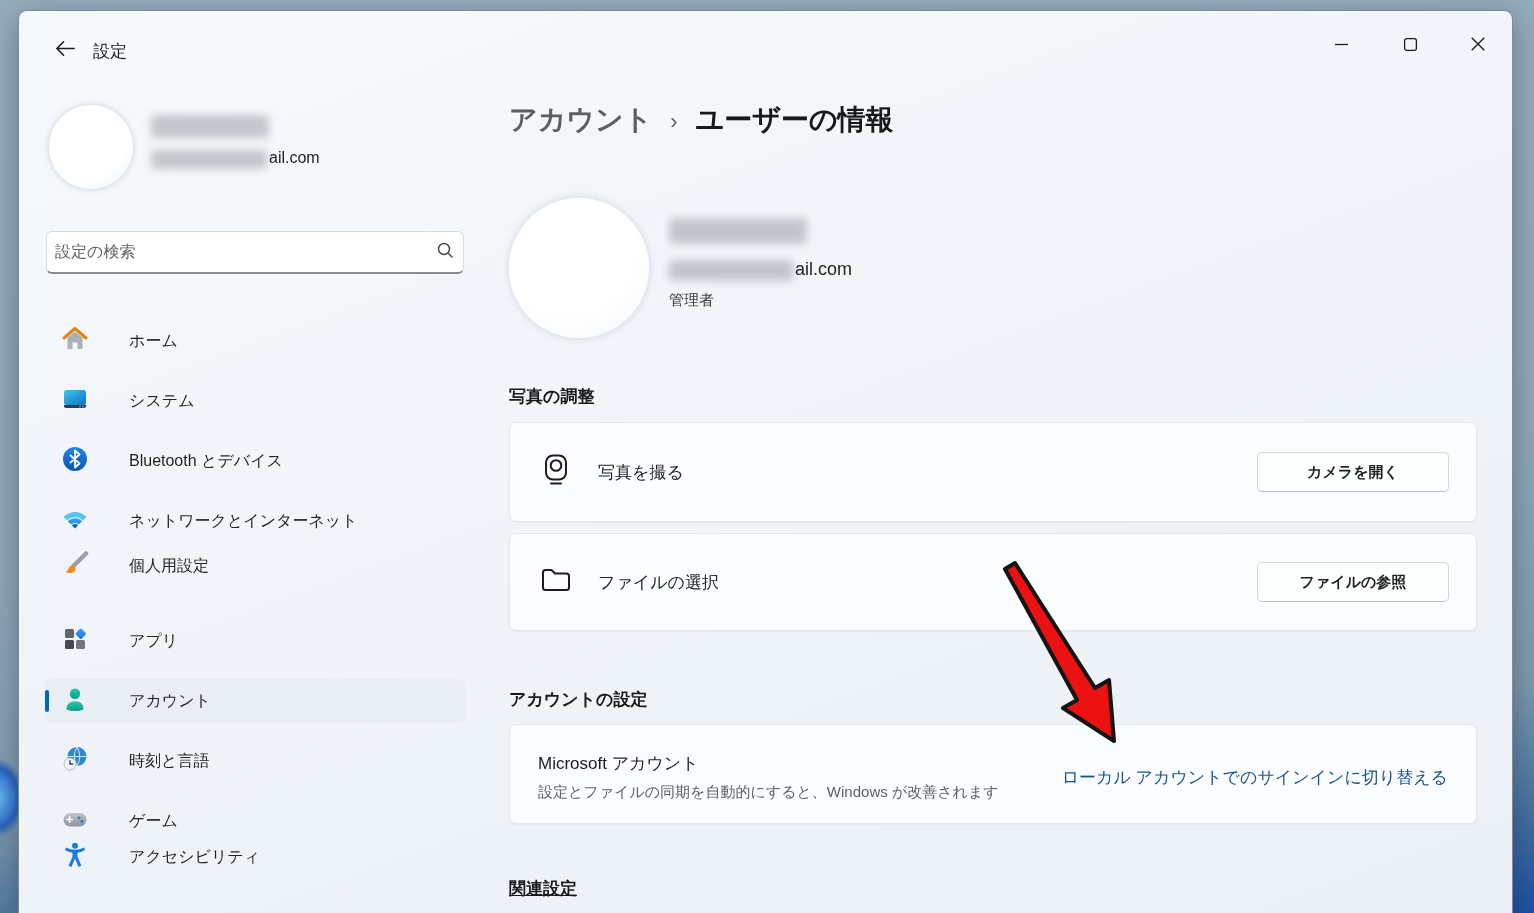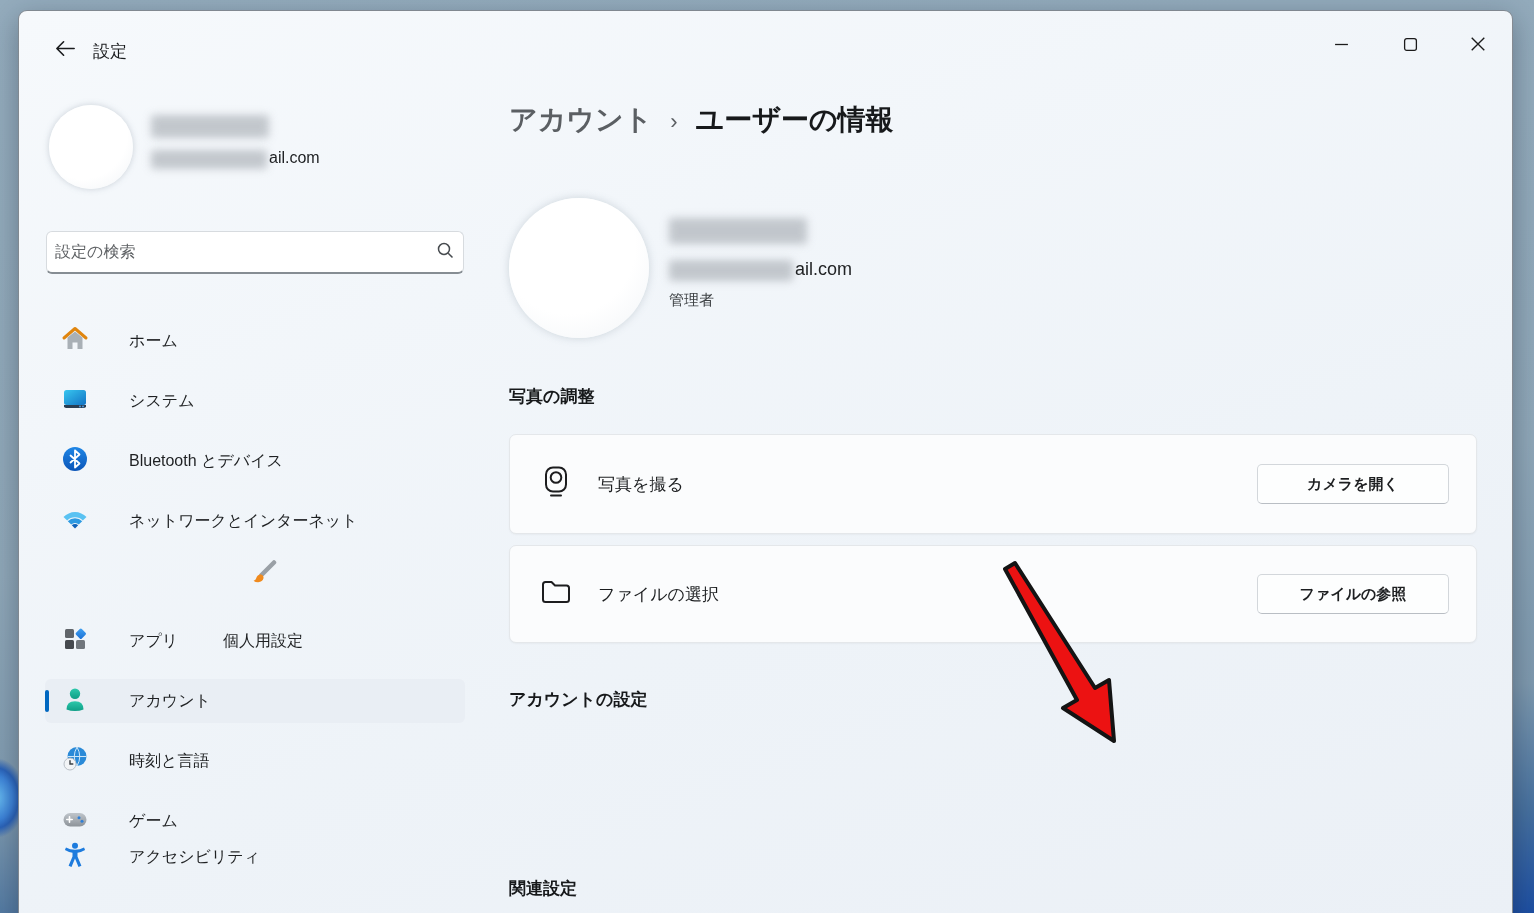--- a/index.html
+++ b/index.html
@@ -40,42 +40,42 @@
                border-radius:6px; display:flex; align-items:center; padding:0 8px; cursor:text; }
   .searchbox .ph { font-size:16px; color:#5e6begin164; color:#5e6164; flex:1; }
   .searchbox svg { flex:0 0 auto; }
 
   .nav { position:absolute; left:26px; top:300px; width:420px; }
   .nav-item { position:absolute; left:0; width:420px; height:44px; border-radius:6px;
               display:flex; align-items:center; gap:40px; padding-left:16px; cursor:pointer; }
   .nav-item .lbl { font-size:16px; color:#1e2022; }
   .nav-item.selected { background:#e9eef4; }
   .accent { position:absolute; left:0; top:11px; width:3.5px; height:22px; border-radius:2px; background:#0067c0; }
-  .ni-0{top:8px;} .ni-1{top:68px;} .ni-2{top:128px;} .ni-3{top:188px;} .ni-4{top:248px;flex-direction:column;}
+  .ni-0{top:8px;} .ni-1{top:68px;} .ni-2{top:128px;} .ni-3{top:188px;} .ni-4{top:233px;}
   .ni-5{top:308px;} .ni-6{top:368px;} .ni-7{top:428px;} .ni-8{top:488px;} .ni-9{top:524px;}
 
   
   .breadcrumb { position:absolute; left:490px; top:90px; display:flex; align-items:center; gap:18px; }
   .bc-parent { font-size:28px; font-weight:600; color:#5b5f63; cursor:pointer; }
   .bc-sep { font-size:22px; color:#5b5f63; padding-top:4px; }
   .bc-current { font-size:28px; font-weight:700; color:#17191b; }
 
   .avatar-lg { position:absolute; left:490px; top:187px; width:140px; height:140px; border-radius:50%;
                background:radial-gradient(circle at 42% 35%,#ffffff 55%,#f1f4f7 100%);
                box-shadow:0 0 8px rgba(120,135,150,.3); }
   .mn-name-blur  { left:650px; top:207px; width:138px; height:26px; }
   .mn-email-blur { left:650px; top:249px; width:124px; height:21px; }
   .mn-email-frag { position:absolute; left:776px; top:248px; font-size:18px; color:#212325; }
   .role { position:absolute; left:650px; top:280px; font-size:15px; color:#3d4144; }
 
   .section-h { position:absolute; left:490px; font-size:17px; font-weight:700; color:#17191b; }
-  .sh-photo   { top:374px; } .sh-account { top:677px; } .sh-related { top:866px; }
+  .sh-photo   { top:374px; } .sh-account { top:677px; } .sh-related { top:866px;text-decoration:underline; }
 
   .card { position:absolute; left:490px; width:968px; background:#fbfcfd;
-          border:1px solid #e4e7ea; border-radius:7px; box-shadow:0 1px 2px rgba(0,0,0,.04);margin-top:12px; }
+          border:1px solid #e4e7ea; border-radius:7px; box-shadow:0 1px 2px rgba(0,0,0,.04); }
   .card-1 { top:411px; height:100px; } .card-2 { top:522px; height:98px; } .card-3 { top:713px; height:100px; }
   .row-icon { position:absolute; left:28px; top:50%; transform:translateY(-50%); }
   .row-lbl { position:absolute; left:88px; top:50%; transform:translateY(-50%); font-size:17px; color:#1b1d1f; }
   .card-btn { position:absolute; right:27px; top:50%; transform:translateY(-50%);
               width:192px; height:40px; background:#fdfefe; border:1px solid #d3d7db; border-bottom-color:#b9bec4;
               border-radius:5px; font-size:15px; color:#1d1f21; display:flex; align-items:center; justify-content:center;
               cursor:pointer; font-family:inherit;font-weight:bold; }
   .ms-title { position:absolute; left:28px; top:27px; font-size:17px; color:#1b1d1f; }
   .ms-sub   { position:absolute; left:28px; top:58px; font-size:15px; color:#5d6165; }
   .ms-link  { position:absolute; right:28px; top:41px; font-size:17px; color:#17558f; cursor:pointer; }
@@ -278,19 +278,24 @@
       <svg viewBox="0 0 36 36" width="36" height="36" fill="none" stroke="#1d1d1f" stroke-width="2" stroke-linejoin="round">
           <path d="M5 10.5 q0 -2.5 2.5 -2.5 h6 l3.5 3.5 h11.5 q2.5 0 2.5 2.5 v11.5 q0 2.5 -2.5 2.5 H7.5 q-2.5 0 -2.5 -2.5 Z"></path>
         </svg>
     </span>
     <span class="row-lbl">ファイルの選択</span>
     <button class="card-btn">ファイルの参照</button>
   </div>
 
   <div class="section-h sh-account">アカウントの設定</div>
 
+  <div class="card card-3">
+    <div class="ms-title">Microsoft アカウント</div>
+    <div class="ms-sub">設定とファイルの同期を自動的にすると、Windows が改善されます</div>
+    <a class="ms-link">ローカル アカウントでのサインインに切り替える</a>
+  </div>
 
   <div class="section-h sh-related">関連設定</div>
 </div>
 
 <svg class="arrow-overlay" viewBox="0 0 1534 913">
   <polygon points="1005,569 1015,563 1095,688 1109,680 1114,741 1063,708 1077,700" fill="#ec1212" stroke="#141414" stroke-width="4" stroke-linejoin="round"></polygon>
 </svg>
 
 </body></html>

